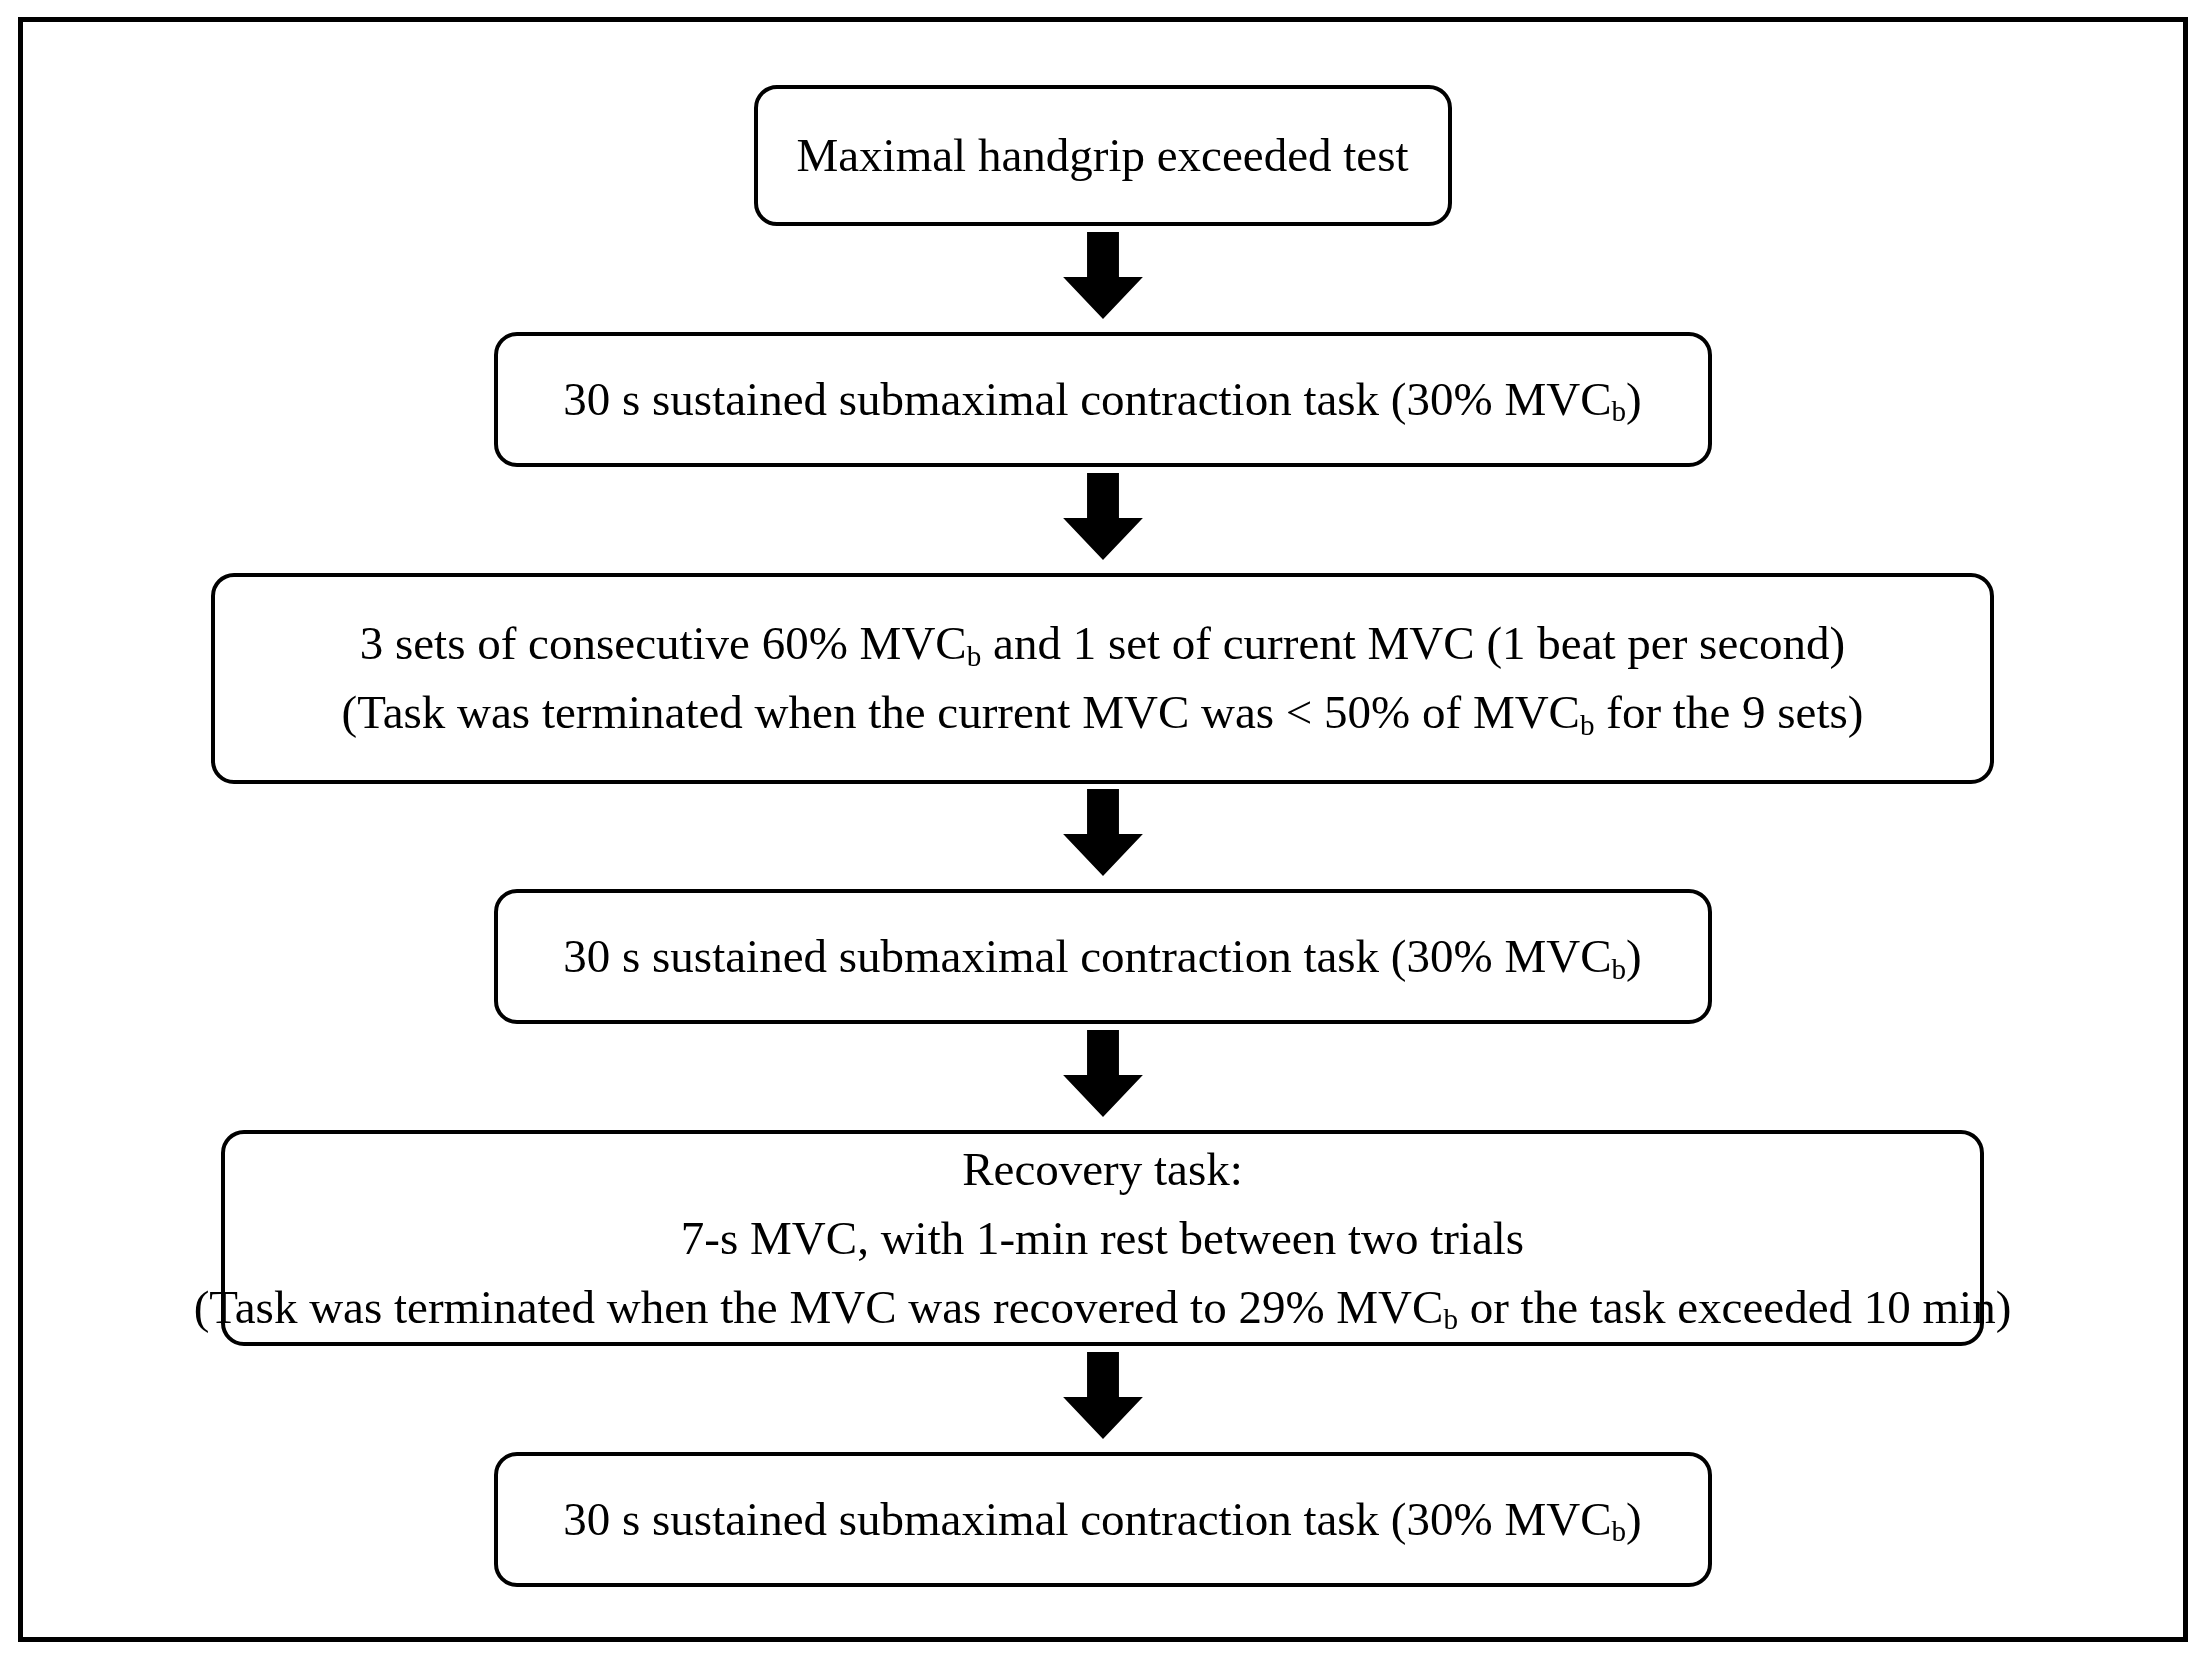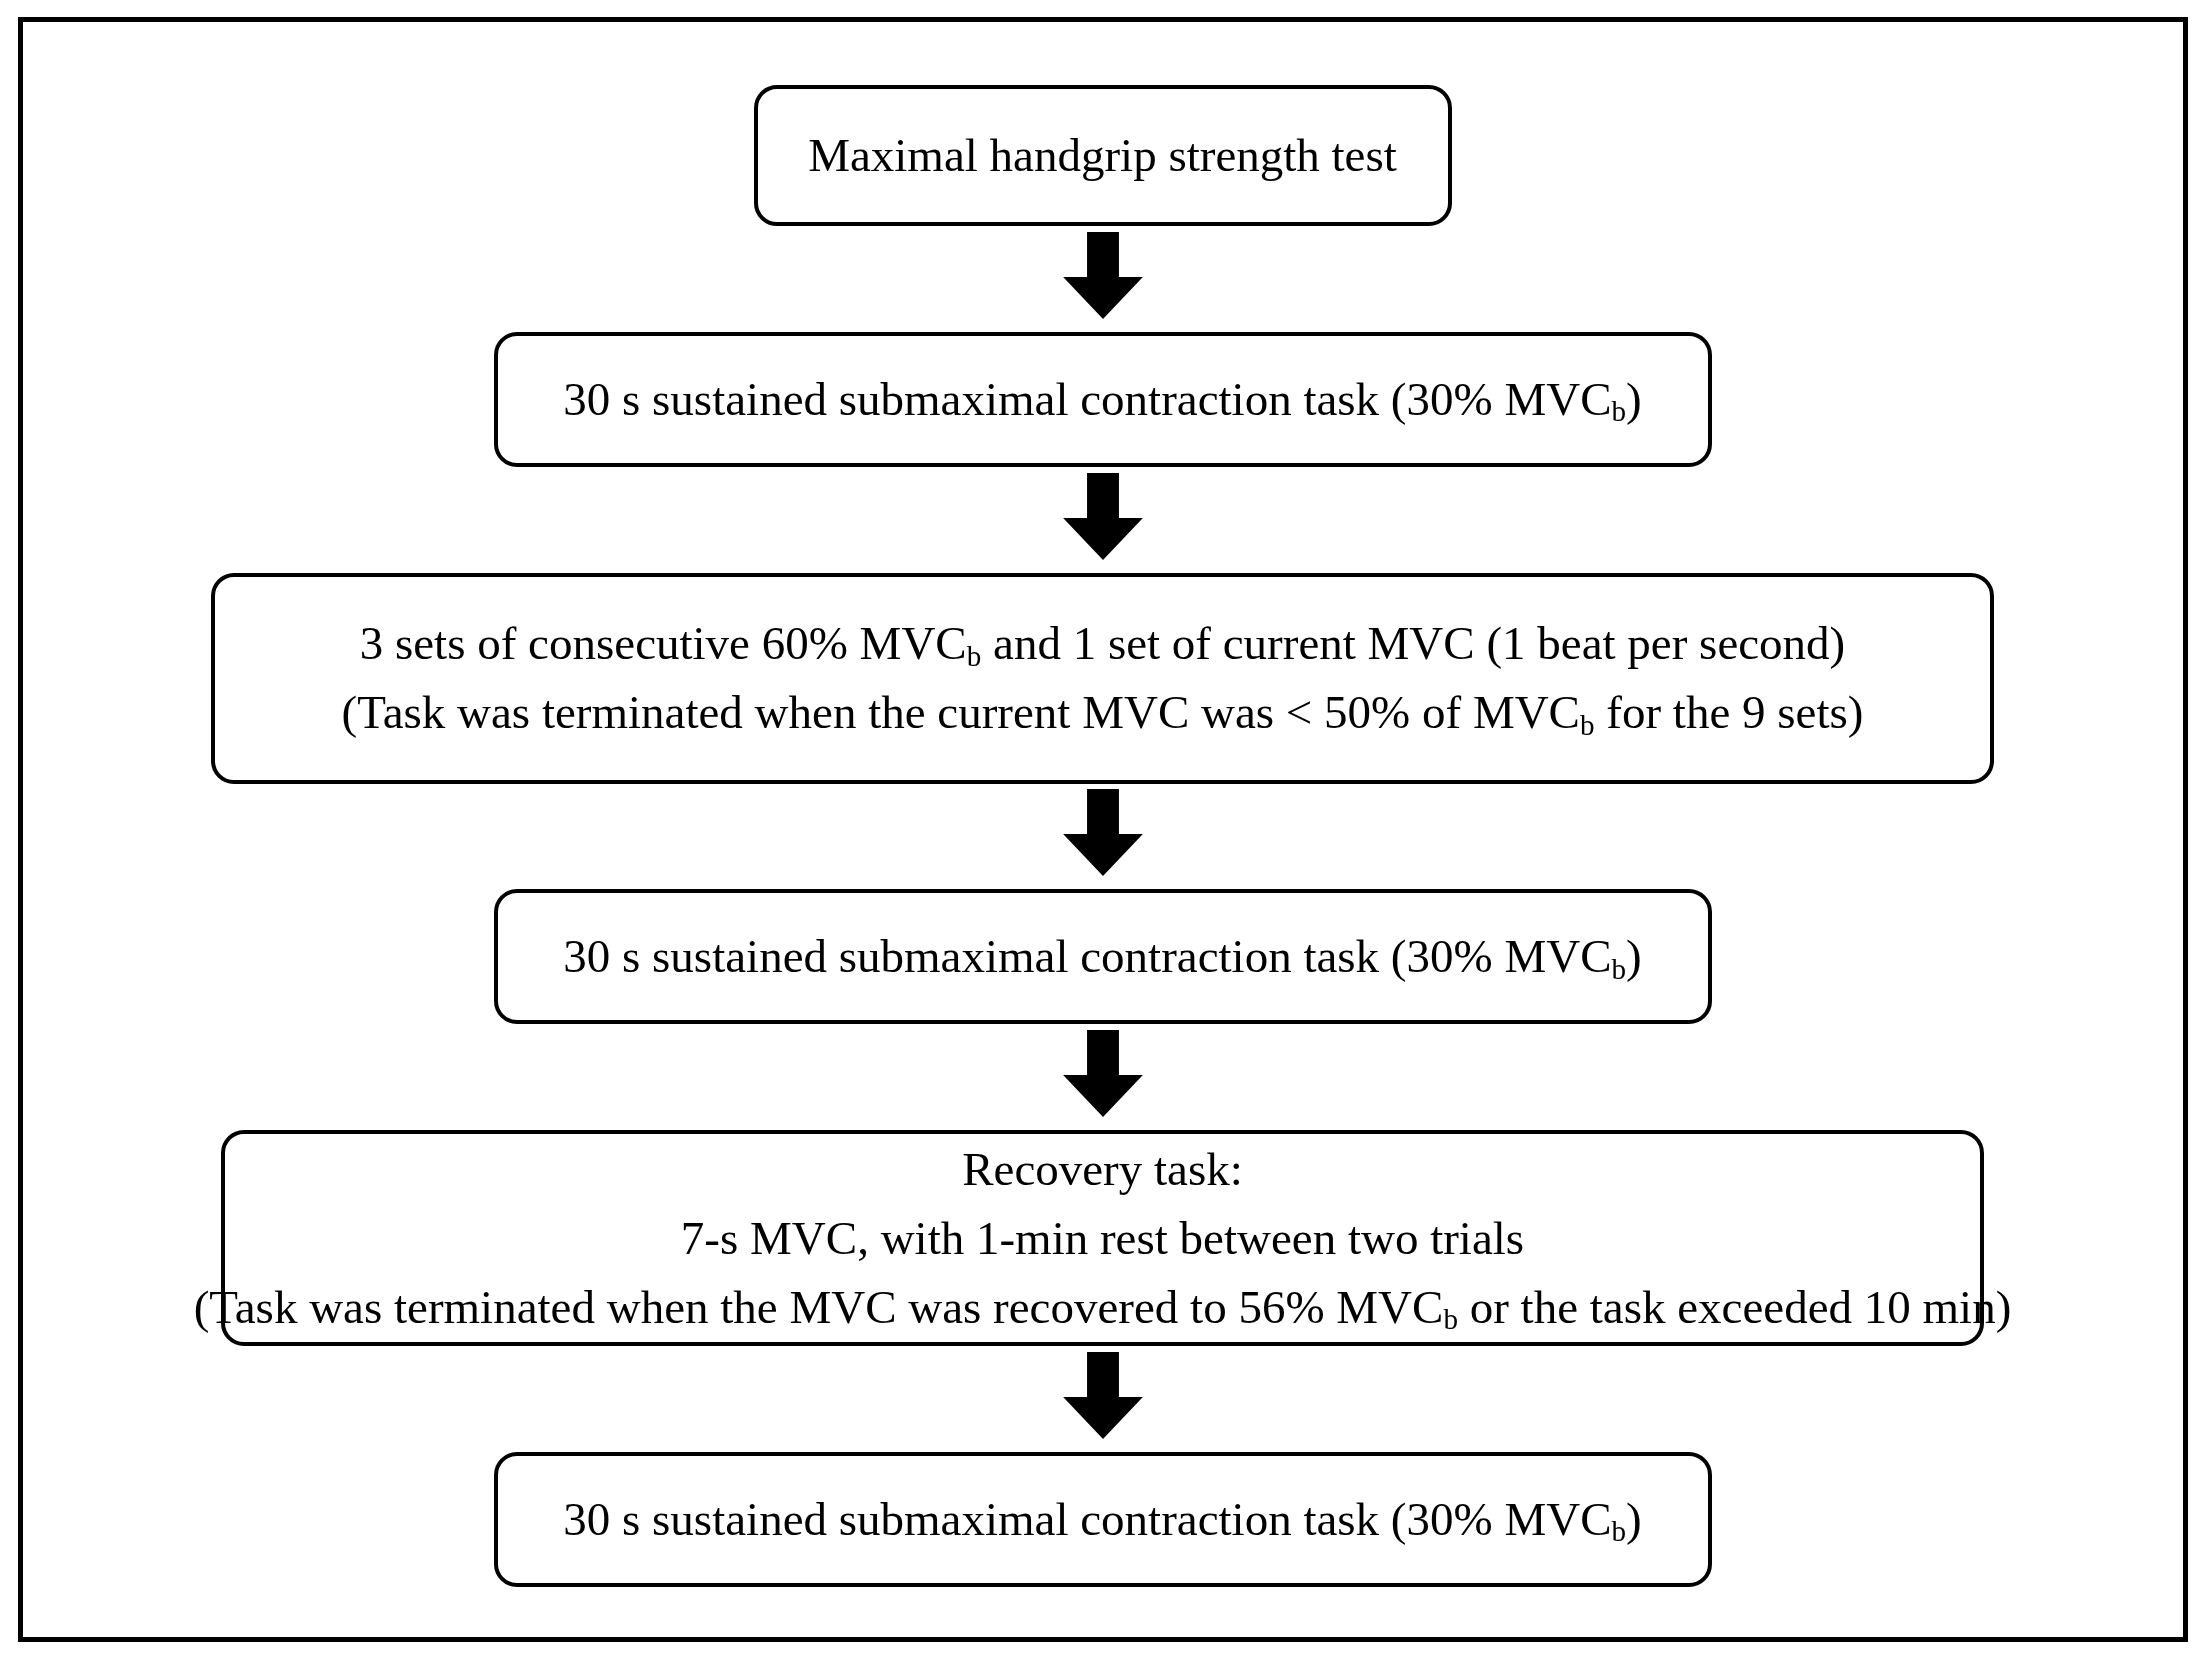--- a/index.html
+++ b/index.html
@@ -68,21 +68,21 @@
   }
 </style>
 </head>
 <body>
 
 <div class="page">
   <div class="frame">
     <div class="flow">
 
       <div class="box box-size-small">
-        <span class="line">Maximal handgrip strength test</span>
+        <span class="line">Maximal handgrip exceeded test</span>
       </div>
 
       <div class="arrow">
         <svg viewBox="0 0 110 120" xmlns="http://www.w3.org/2000/svg">
           <polygon points="33,0 77,0 77,62 110,62 55,120 0,62 33,62" fill="#000000"></polygon>
         </svg>
       </div>
 
       <div class="box box-size-wide">
         <span class="line"><span>30 s sustained submaximal contraction task (30% MVC</span><sub class="mvc-sub">b</sub><span>)</span></span>
@@ -111,21 +111,21 @@
 
       <div class="arrow">
         <svg viewBox="0 0 110 120" xmlns="http://www.w3.org/2000/svg">
           <polygon points="33,0 77,0 77,62 110,62 55,120 0,62 33,62" fill="#000000"></polygon>
         </svg>
       </div>
 
       <div class="box box-size-xlarge">
         <span class="line">Recovery task:</span>
         <span class="line">7-s MVC, with 1-min rest between two trials</span>
-        <span class="line"><span>(Task was terminated when the MVC was recovered to 56% MVC</span><sub class="mvc-sub">b</sub><span> or the task exceeded 10 min)</span></span>
+        <span class="line"><span>(Task was terminated when the MVC was recovered to 29% MVC</span><sub class="mvc-sub">b</sub><span> or the task exceeded 10 min)</span></span>
       </div>
 
       <div class="arrow">
         <svg viewBox="0 0 110 120" xmlns="http://www.w3.org/2000/svg">
           <polygon points="33,0 77,0 77,62 110,62 55,120 0,62 33,62" fill="#000000"></polygon>
         </svg>
       </div>
 
       <div class="box box-size-wide">
         <span class="line"><span>30 s sustained submaximal contraction task (30% MVC</span><sub class="mvc-sub">b</sub><span>)</span></span>

